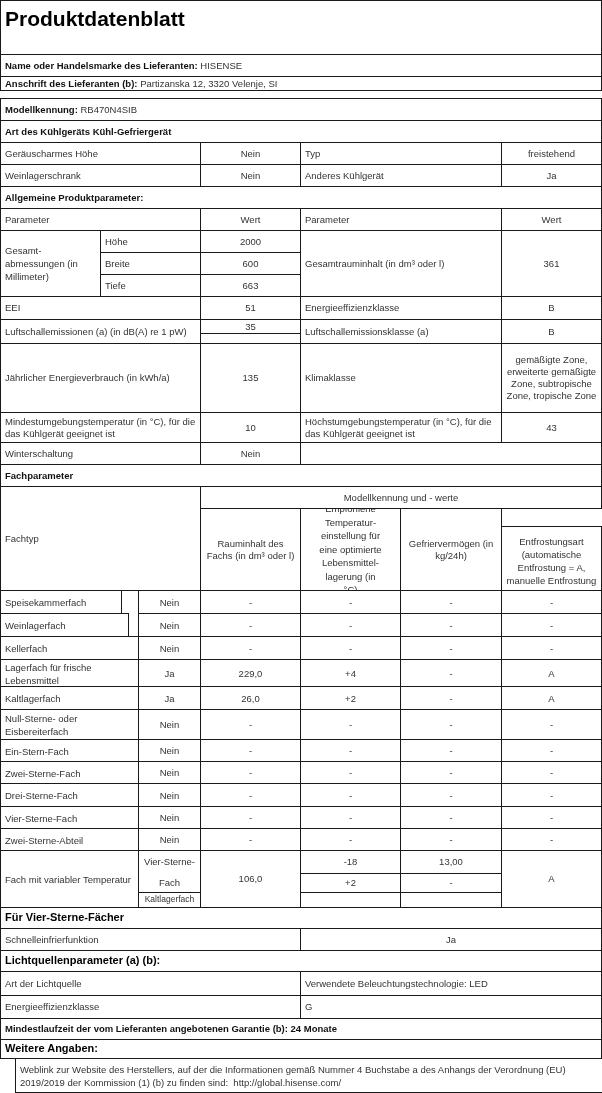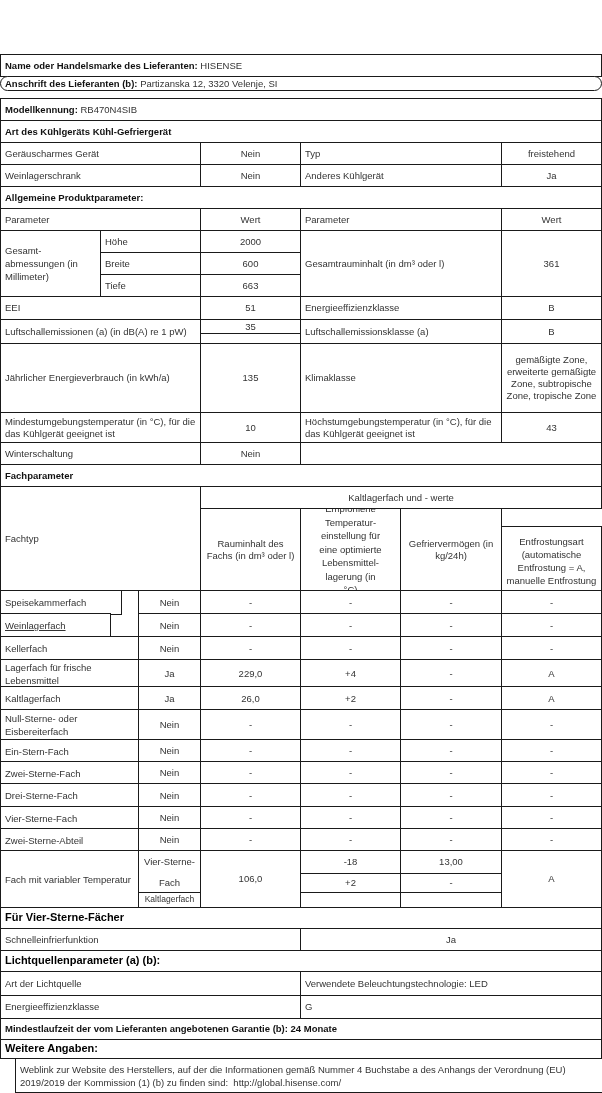--- a/index.html
+++ b/index.html
@@ -14,39 +14,42 @@
   .bb { font-weight: bold; color: #000; font-size: 11px; }
   .title { font-size: 21px; font-weight: bold; color: #000; align-items: flex-start; padding: 6px 4px 0 4px; line-height: 24px; }
   .val { color: #333; }
   .lbl { color: #333; }
 </style>
 </head>
 <body>
 
 <div class="sheet">
 
+  <div class="c title" style="left:0;top:0;width:602px;height:55px;">
+      <span>Produktdatenblatt</span>
+    </div>
 
   <div class="c" style="left:0;top:54px;width:602px;height:23px;">
     <span class="b">Name oder Handelsmarke des Lieferanten:</span>&nbsp;
     <span class="val">HISENSE</span>
   </div>
-  <div class="c" style="left:0;top:76px;width:602px;height:15px;border-radius:10px;">
+  <div class="c" style="left:0;top:76px;width:602px;height:15px;">
     <span class="b">Anschrift des Lieferanten (b):</span>&nbsp;
     <span class="val">Partizanska 12, 3320 Velenje, SI</span>
   </div>
   <div class="c" style="left:0;top:98px;width:602px;height:23px;">
     <span class="b">Modellkennung:</span>&nbsp;
     <span class="val">RB470N4SIB</span>
   </div>
   <div class="c" style="left:0;top:120px;width:602px;height:23px;">
     <span class="b">Art des Kühlgeräts</span>&nbsp;
     <span class="b">Kühl-Gefriergerät</span>
   </div>
 
-  <div class="c lbl" style="left:0;top:142px;width:201px;height:23px;">Geräuscharmes Gerät</div>
+  <div class="c lbl" style="left:0;top:142px;width:201px;height:23px;">Geräuscharmes Höhe</div>
   <div class="c ctr" style="left:200px;top:142px;width:101px;height:23px;">Nein</div>
   <div class="c lbl" style="left:300px;top:142px;width:202px;height:23px;">Typ</div>
   <div class="c ctr" style="left:501px;top:142px;width:101px;height:23px;">freistehend</div>
 
   <div class="c lbl" style="left:0;top:164px;width:201px;height:23px;">Weinlagerschrank</div>
   <div class="c ctr" style="left:200px;top:164px;width:101px;height:23px;">Nein</div>
   <div class="c lbl" style="left:300px;top:164px;width:202px;height:23px;">Anderes Kühlgerät</div>
   <div class="c ctr" style="left:501px;top:164px;width:101px;height:23px;">Ja</div>
 
   <div class="c b" style="left:0;top:186px;width:602px;height:23px;">Allgemeine Produktparameter:</div>
@@ -86,37 +89,37 @@
   <div class="c lbl" style="left:300px;top:412px;width:202px;height:31px;">Höchstumgebungstemperatur (in °C), für die das Kühlgerät geeignet ist</div>
   <div class="c ctr" style="left:501px;top:412px;width:101px;height:31px;">43</div>
 
   <div class="c lbl" style="left:0;top:442px;width:201px;height:23px;">Winterschaltung</div>
   <div class="c ctr" style="left:200px;top:442px;width:101px;height:23px;">Nein</div>
   <div class="c" style="left:300px;top:442px;width:302px;height:23px;"></div>
 
   <div class="c b" style="left:0;top:464px;width:602px;height:23px;">Fachparameter</div>
 
   <div class="c lbl" style="left:0;top:486px;width:201px;height:105px;">Fachtyp</div>
-  <div class="c ctr" style="left:200px;top:486px;width:402px;height:23px;">Kaltlagerfach und - werte</div>
+  <div class="c ctr" style="left:200px;top:486px;width:402px;height:23px;">Modellkennung und - werte</div>
   <div class="c ctr" style="left:200px;top:508px;width:101px;height:83px;line-height:12px;">Rauminhalt des Fachs (in dm³ oder l)</div>
   <div class="c ctr" style="left:300px;top:508px;width:101px;height:83px;line-height:13.5px;padding:0 18px;">Empfohlene Temperatur-einstellung für eine optimierte Lebensmittel-lagerung (in °C)</div>
   <div class="c ctr" style="left:400px;top:508px;width:102px;height:83px;line-height:12px;">Gefriervermögen (in kg/24h)</div>
   <div class="c ctr" style="left:501px;top:508px;width:101px;height:83px;line-height:13px;padding:0 2px;margin-top:18px;">Entfrostungsart (automatische Entfrostung = A, manuelle Entfrostung = M)</div>
 
   <div id="comp-rows">
       <div>
         <div class="c lbl" style="left: 0px; top: 590px; width: 122px; height: 25px; line-height: 13px;">Speisekammerfach</div>
         <div class="c ctr" style="left: 138px; top: 590px; width: 63px; height: 25px;">Nein</div>
         <div class="c ctr" style="left: 200px; top: 590px; width: 101px; height: 25px;">-</div>
         <div class="c ctr" style="left: 300px; top: 590px; width: 101px; height: 25px;">-</div>
         <div class="c ctr" style="left: 400px; top: 590px; width: 102px; height: 25px;">-</div>
         <div class="c ctr" style="left: 501px; top: 590px; width: 101px; height: 25px;">-</div>
       </div>
       <div>
-        <div class="c lbl" style="left: 0px; top: 613px; width: 111px; height: 25px; line-height: 13px; text-decoration: underline;">Weinlagerfach</div>
+        <div class="c lbl" style="left: 0px; top: 613px; width: 129px; height: 25px; line-height: 13px;">Weinlagerfach</div>
         <div class="c ctr" style="left: 138px; top: 613px; width: 63px; height: 25px;">Nein</div>
         <div class="c ctr" style="left: 200px; top: 613px; width: 101px; height: 25px;">-</div>
         <div class="c ctr" style="left: 300px; top: 613px; width: 101px; height: 25px;">-</div>
         <div class="c ctr" style="left: 400px; top: 613px; width: 102px; height: 25px;">-</div>
         <div class="c ctr" style="left: 501px; top: 613px; width: 101px; height: 25px;">-</div>
       </div>
       <div>
         <div class="c lbl" style="left: 0px; top: 636px; width: 139px; height: 25px; line-height: 13px;">Kellerfach</div>
         <div class="c ctr" style="left: 138px; top: 636px; width: 63px; height: 25px;">Nein</div>
         <div class="c ctr" style="left: 200px; top: 636px; width: 101px; height: 25px;">-</div>

